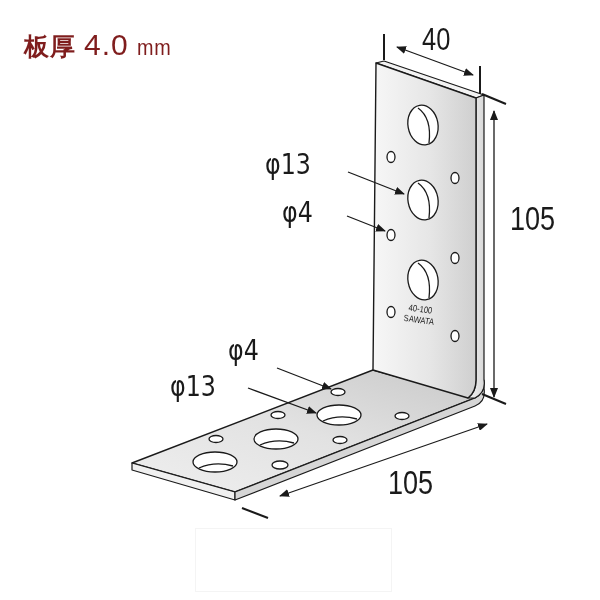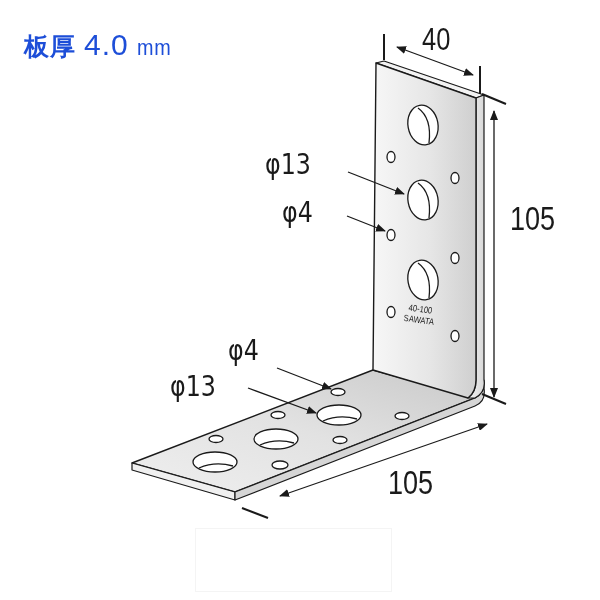--- a/index.html
+++ b/index.html
@@ -19,21 +19,21 @@
       left: 0;
       top: 0;
       width: 600px;
       height: 600px;
     }
     .title {
       position: absolute;
       left: 24px;
       top: 28px;
       font-size: 26px;
-      color: #1d4ed8;
+      color: #7f1d1d;
       letter-spacing: 1px;
       white-space: nowrap;
     }
     .title .kanji {
       font-family: "DejaVu Sans", sans-serif;
       font-weight: bold;
       font-size: 25px;
     }
     .title .num {
       font-family: "Liberation Sans Narrow", "Liberation Sans", sans-serif;

